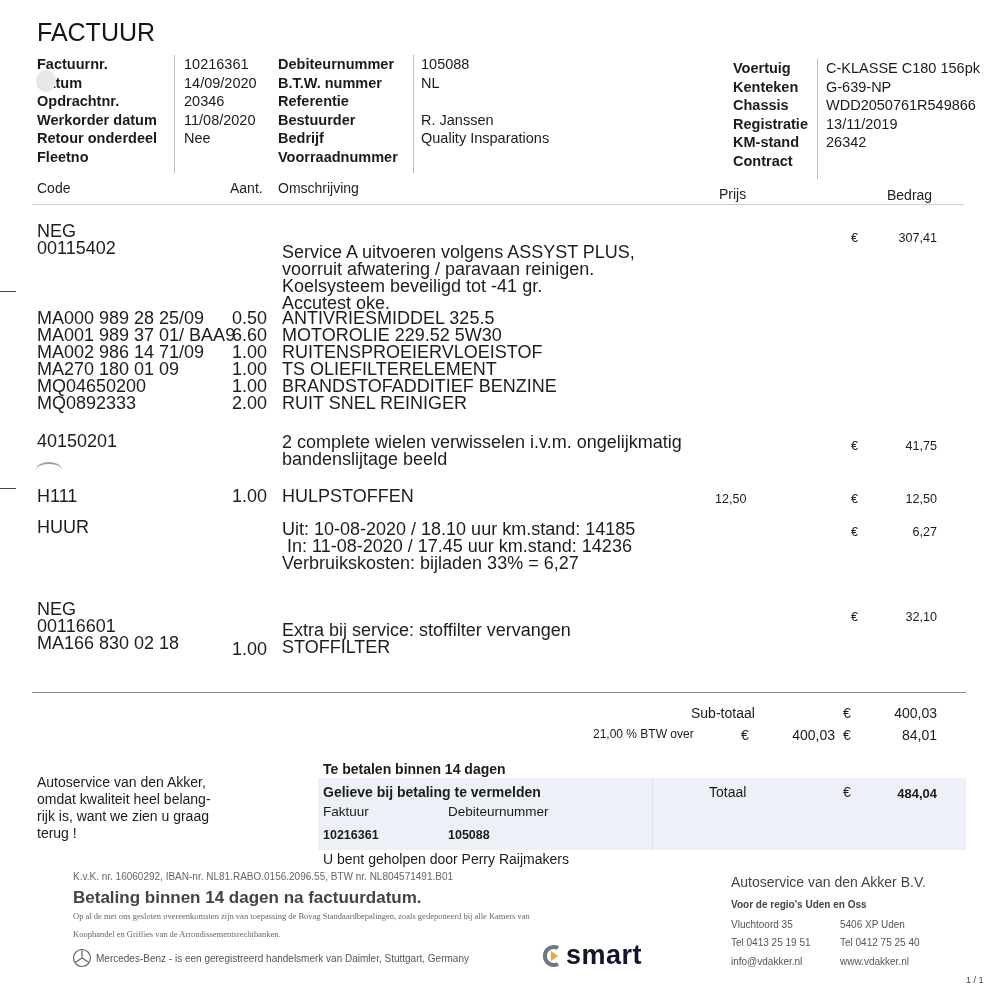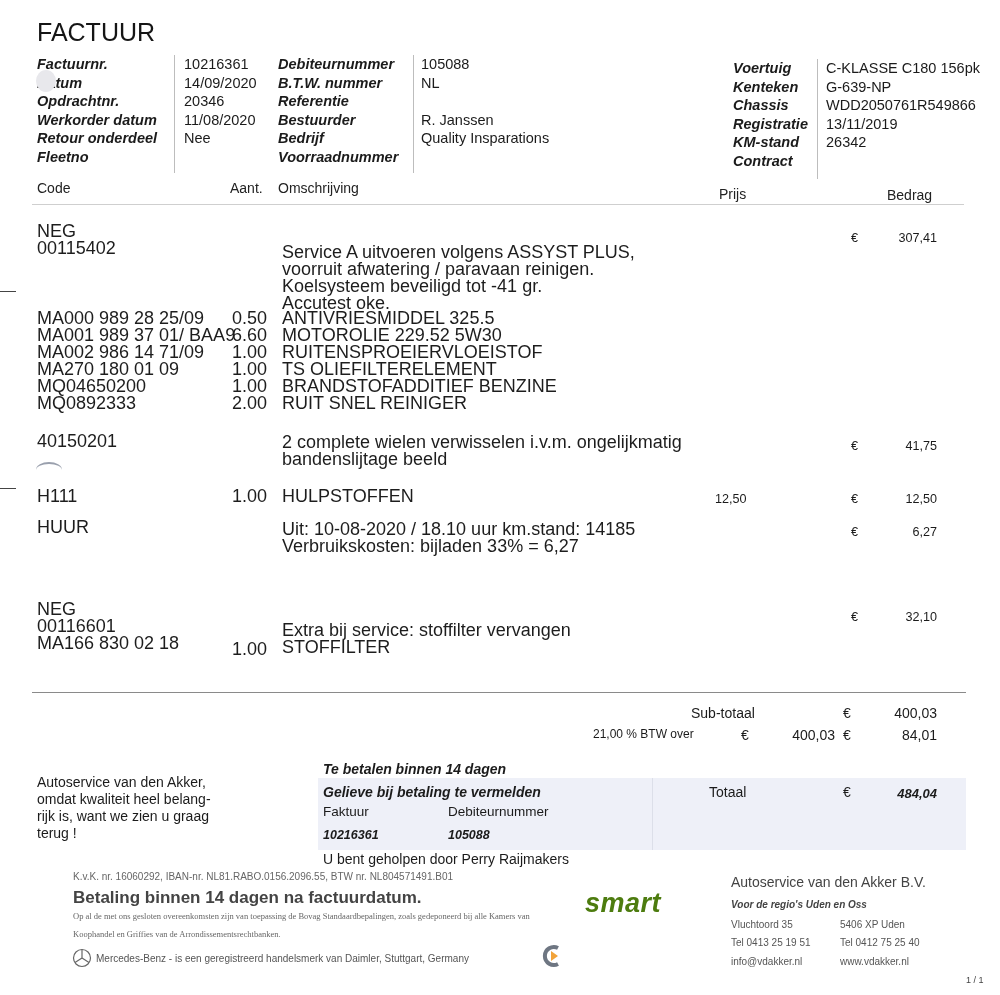--- a/index.html
+++ b/index.html
@@ -1,19 +1,19 @@
 <!DOCTYPE html>
 <html><head>
 <meta charset="utf-8">
 <style>
   html, body { margin:0; padding:0; }
   body { width:1000px; height:995px; background:#ffffff; position:relative; overflow:hidden;
          font-family:"Liberation Sans", sans-serif; color:#1b1b1b; }
   .abs { position:absolute; white-space:nowrap; }
-  .b { font-weight:bold;font-style:italic; }
+  .b { font-weight:bold; }
   .title { left:37px; top:18px; font-size:25px; color:#151515; }
   .hdr { font-size:14.5px; line-height:18.5px; }
   .hdr div { height:18.5px; }
   .vline { position:absolute; width:1px; background:#bdbdbd; }
   .hline { position:absolute; height:1px; background:#c8c8c8; }
   .colhdr { font-size:14px; top:180px; color:#222; }
   .row { font-size:18px; color:#1d1d1d; }
   .lines div { height:17px; line-height:17px; }
   .eur { font-size:12.6px; }
   .right { text-align:right; }
@@ -144,20 +144,21 @@
 <div class="abs row" style="left:37px;top:486px;">H111</div>
 <div class="abs row right" style="left:230px;top:486px;width:37px;">1.00</div>
 <div class="abs row" style="left:282px;top:486px;">HULPSTOFFEN</div>
 <div class="abs eur" style="left:715px;top:492px;">12,50</div>
 <div class="abs eur" style="left:851px;top:492px;">€</div>
 <div class="abs eur right" style="left:870px;top:492px;width:67px;">12,50</div>
 
 <div class="abs row" style="left:37px;top:517px;">HUUR</div>
 <div class="abs row lines" style="left:282px;top:521px;">
   <div>Uit: 10-08-2020 / 18.10 uur km.stand: 14185</div>
+  <div style="white-space:pre;"> In: 11-08-2020 / 17.45 uur km.stand: 14236</div>
   <div>Verbruikskosten:  bijladen 33%  = 6,27</div>
 </div>
 <div class="abs eur" style="left:851px;top:525px;">€</div>
 <div class="abs eur right" style="left:870px;top:525px;width:67px;">6,27</div>
 
 <div class="abs row lines" style="left:37px;top:601px;">
   <div>NEG</div>
   <div>00116601</div>
   <div>MA166 830 02 18</div>
 </div>
@@ -213,21 +214,21 @@
   </svg>
 </div>
 <div class="abs footer-small" style="left:96px;top:953px;color:#555;">Mercedes-Benz  -  is een geregistreerd handelsmerk van Daimler, Stuttgart, Germany</div>
 
 <div class="abs" style="left:540px;top:943px;width:24px;height:26px;">
   <svg width="24" height="26" viewBox="0 0 24 26">
     <path d="M18 5 A9 9 0 1 0 18 21" stroke="#6e7682" stroke-width="4" fill="none"></path>
     <path d="M11 8 L18 13 L11 18 Z" fill="#f2a33a"></path>
   </svg>
 </div>
-<div class="abs b" style="left:566px;top:888px;font-size:27px;color:#4d7c0f;letter-spacing:0.5px;margin-left:19px;">smart</div>
+<div class="abs b" style="left:566px;top:940px;font-size:27px;color:#0f172a;letter-spacing:0.5px;">smart</div>
 
 <div class="abs" style="left:731px;top:874px;font-size:14px;color:#444;">Autoservice van den Akker B.V.</div>
 <div class="abs b" style="left:731px;top:899px;font-size:10px;color:#444;">Voor de regio's Uden en Oss</div>
 <div class="abs footer-small" style="left:731px;top:919px;">Vluchtoord 35</div>
 <div class="abs footer-small" style="left:840px;top:919px;">5406 XP  Uden</div>
 <div class="abs footer-small" style="left:731px;top:937px;">Tel 0413 25 19 51</div>
 <div class="abs footer-small" style="left:840px;top:937px;">Tel 0412 75 25 40</div>
 <div class="abs footer-small" style="left:731px;top:956px;">info@vdakker.nl</div>
 <div class="abs footer-small" style="left:840px;top:956px;">www.vdakker.nl</div>
 <div class="abs" style="left:966px;top:975px;font-size:9px;color:#444;">1 / 1</div>

